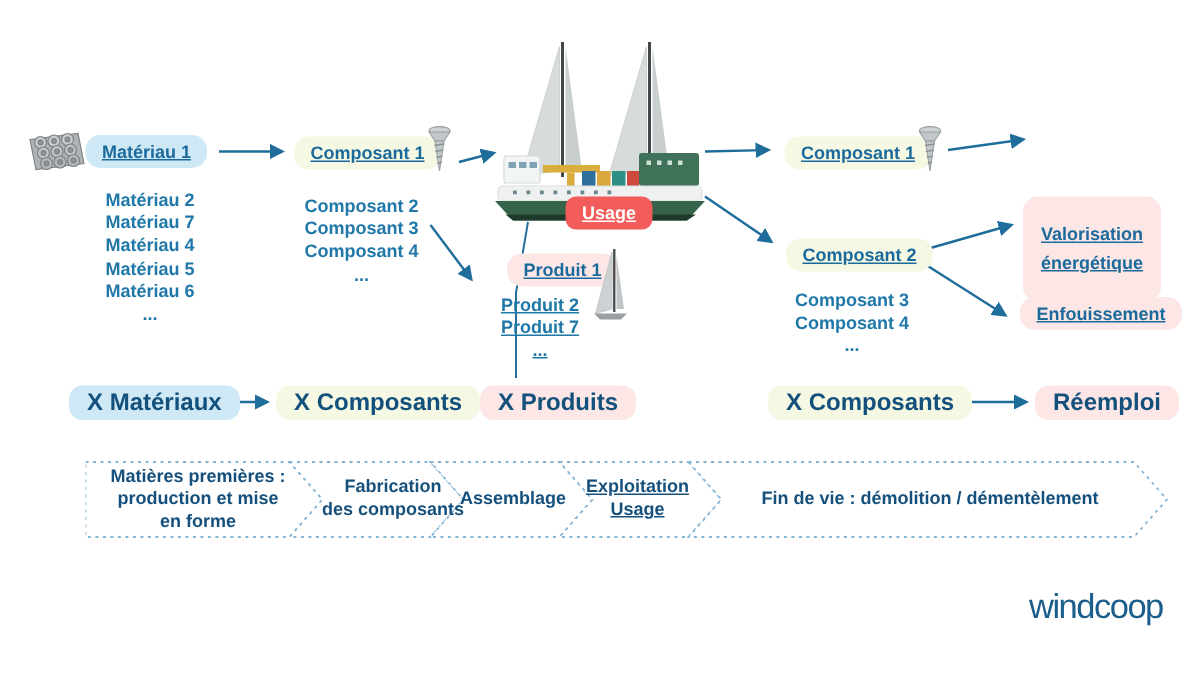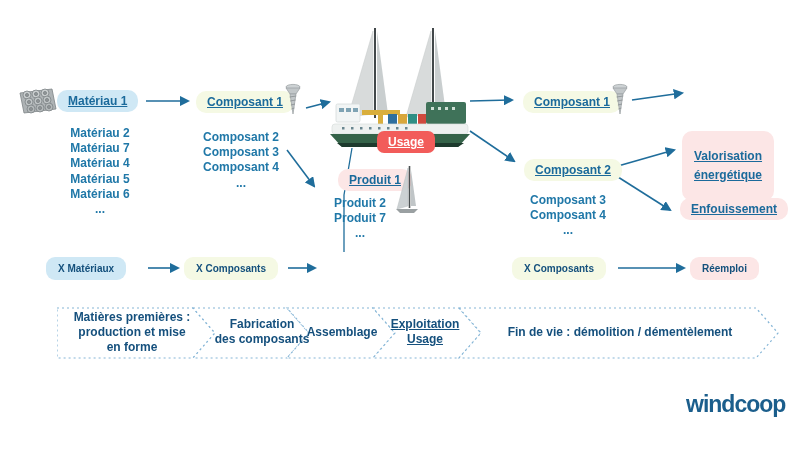--- a/index.html
+++ b/index.html
@@ -16,31 +16,31 @@
   .chip.green{background:#f5f9e4;}
   .chip.pink{background:#fce6e6;}
   .chip.red{background:#f25c5a;color:#ffffff;border-radius:7px;font-weight:700;}
   .chip.multiline{white-space:pre-line;text-align:center;line-height:19px;padding:16px 12px;}
   .vlist{
     position:absolute;z-index:2;text-align:center;color:#2078a8;
     font-size:12px;font-weight:600;line-height:15.2px;
   }
   .xlabel{
     position:absolute;z-index:2;border-radius:9px;padding:2px 12px;
-    font-size:10px;font-weight:800;color:#14507c;white-space:nowrap;line-height:19px;
+    font-size:16px;font-weight:800;color:#14507c;white-space:nowrap;line-height:19px;
   }
   .icon{position:absolute;z-index:2;}
   .steplabel{
     position:absolute;z-index:2;top:307px;height:50px;display:flex;
     align-items:center;justify-content:center;text-align:center;
     font-size:12px;font-weight:800;color:#15507d;line-height:15px;white-space:pre-line;
   }
   .brand{
     position:absolute;z-index:2;left:686px;top:391px;
-    font-size:23px;font-weight:700;color:#1b5e8c;letter-spacing:-1px;
+    font-size:23px;font-weight:400;color:#1b5e8c;letter-spacing:-1px;
   }
 </style>
 </head>
 <body>
 
 <div class="canvas">
 
   <svg class="overlay" width="802" height="451">
     <defs>
       <marker id="ah" viewBox="0 0 10 10" refX="8" refY="5" markerWidth="6.5" markerHeight="6.5" orient="auto">
@@ -151,21 +151,21 @@
   </svg>
   <div class="chip red" style="left:377px;top:131px;">Usage</div>
 
   <div class="chip pink" style="left:338px;top:169px;">Produit 1</div>
   <svg class="icon" style="left:393px;top:164px;" width="28" height="52" viewBox="0 0 28 52">
     <polygon points="15,4 15,42 4,45" fill="#ccd1d3" stroke="#b9bec0" stroke-width="0.5"></polygon>
     <polygon points="18,6 23,42 18,42" fill="#c0c5c7"></polygon>
     <line x1="16.5" y1="2" x2="16.5" y2="44" stroke="#4a5052" stroke-width="1.6"></line>
     <polygon points="3,45 25,45 21,49 7,49" fill="#9aa0a2"></polygon>
   </svg>
-  <div class="vlist" style="left:316px;top:196px;width:88px;line-height:14.8px;">
+  <div class="vlist" style="left:316px;top:196px;width:88px;line-height:14.8px;text-decoration:underline;">
     <div>Produit 2</div>
     <div>Produit 7</div>
     <div>...</div>
   </div>
 
   <div class="chip green" style="left:523px;top:91px;">Composant 1</div>
   <svg class="icon" style="left:611px;top:83px;" width="18" height="33" viewBox="0 0 18 33">
     <ellipse cx="9" cy="4" rx="7" ry="2.6" fill="#cdd2d4" stroke="#989ea0" stroke-width="0.7"></ellipse>
     <polygon points="2,5 16,5 12,11 6,11" fill="#c2c7c9" stroke="#989ea0" stroke-width="0.7"></polygon>
     <polygon points="6,11 12,11 9,31" fill="#c2c7c9" stroke="#989ea0" stroke-width="0.7"></polygon>
@@ -180,20 +180,21 @@
     <div>Composant 3</div>
     <div>Composant 4</div>
     <div>...</div>
   </div>
   <div class="chip pink multiline" style="left:682px;top:131px;">Valorisation
 énergétique</div>
   <div class="chip pink" style="left:680px;top:198px;text-align:right;">Enfouissement</div>
 
   <div class="xlabel" style="left:46px;top:257px;background:#cfe8f5;">X Matériaux</div>
   <div class="xlabel" style="left:184px;top:257px;background:#f5f9e4;">X Composants</div>
+  <div class="xlabel" style="left:320px;top:257px;background:#fce6e6;">X Produits</div>
   <div class="xlabel" style="left:512px;top:257px;background:#f5f9e4;">X Composants</div>
   <div class="xlabel" style="left:690px;top:257px;background:#fce6e6;">Réemploi</div>
 
   <svg class="overlay" style="left:57px;top:306px;" width="730" height="56">
     <g fill="#ffffff" stroke="#85b5d6" stroke-width="1.2" stroke-dasharray="2 3">
       <polygon points="0,2 136,2 158,27 136,52 0,52"></polygon>
       <polygon points="136,2 230,2 252,27 230,52 136,52 158,27"></polygon>
       <polygon points="230,2 316,2 338,27 316,52 230,52 252,27"></polygon>
       <polygon points="316,2 402,2 424,27 402,52 316,52 338,27"></polygon>
       <polygon points="402,2 699,2 721,27 699,52 402,52 424,27"></polygon>

